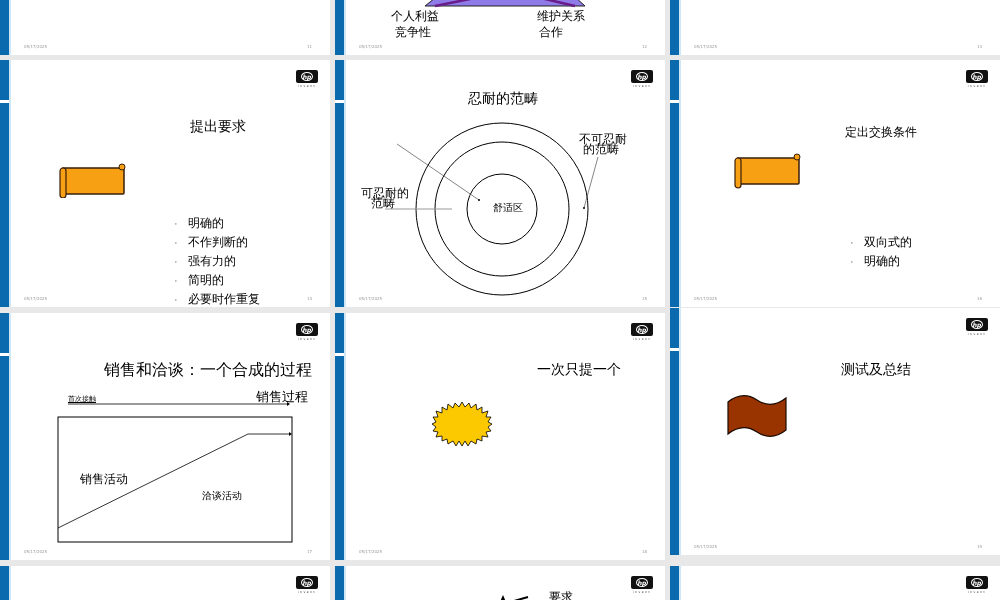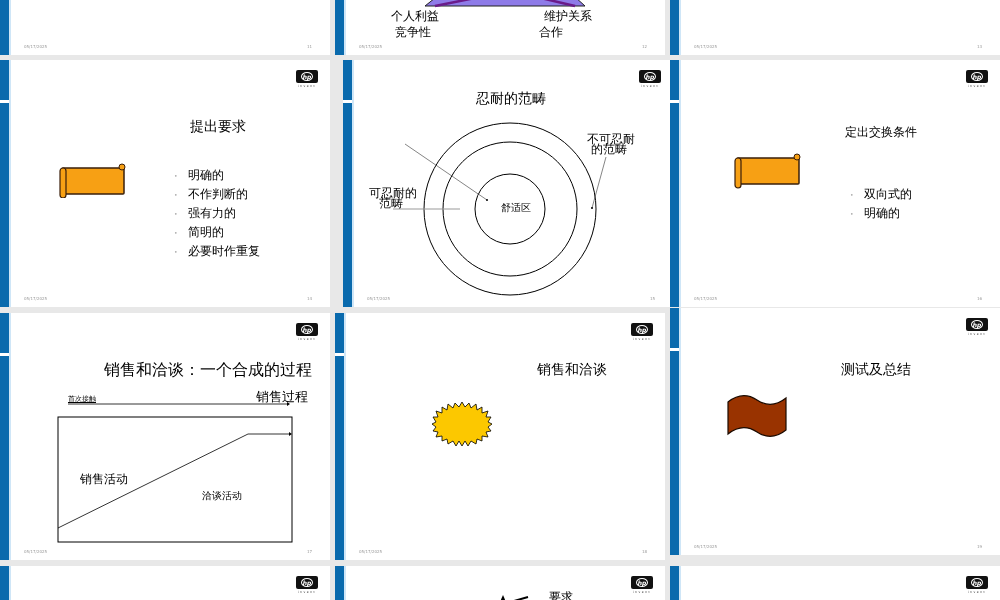--- a/index.html
+++ b/index.html
@@ -10,21 +10,21 @@
   .slide .bar-bot { position: absolute; left: 0; top: 43px; width: 9px; bottom: 0; background: #0a6aad; }
   .slide .edge { position: absolute; left: 9px; top: 0; width: 2px; bottom: 0; background: #cfe6f7; }
   .slide .date { position: absolute; left: 24px; bottom: 6px; font-size: 4px; color: #999; }
   .slide .num { position: absolute; right: 18px; bottom: 6px; font-size: 4px; color: #999; }
   .hp { position: absolute; right: 12px; top: 10px; width: 22px; height: 20px; }
   .hp .box { width: 22px; height: 13px; background: #111; border-radius: 2px; position: relative; }
   .hp .box span { position: absolute; left: 5px; top: 2px; width: 12px; height: 9px; border: 1px solid #fff; border-radius: 50%; color: #fff; font-size: 6px; font-style: italic; font-weight: bold; line-height: 7px; text-align: center; }
   .hp .inv { font-size: 3px; color: #333; letter-spacing: 1.5px; text-align: center; margin-top: 1px; }
   .title { position: absolute; font-size: 14px; color: #000; white-space: nowrap; }
   .title.sm { font-size: 12px; }
-  .bullets { position: absolute; list-style: none; }
+  .bullets { position: absolute; list-style: none; margin-top: 48px; }
   .bullets li { font-size: 12px; line-height: 19px; color: #000; white-space: nowrap; position: relative; padding-left: 14px; }
   .bullets li::before { content: "•"; position: absolute; left: 0; top: 0; font-size: 6px; color: #aaa; }
   .lbl { position: absolute; font-size: 12px; color: #000; white-space: nowrap; line-height: 10px; text-align: center; }
   svg { position: absolute; }
 </style>
 </head>
 <body>
 
 <div class="grid">
 
@@ -38,21 +38,21 @@
   <div class="slide" style="left:335px;top:-192px;">
     <div class="bar-top" style="top:0;height:247px"></div>
     <div class="edge"></div>
     <svg style="left:80px;top:170px" width="180" height="32">
       <polygon points="10,28 170,28 95,-40" fill="#8e7be8" stroke="#222" stroke-width="1"></polygon>
       <line x1="20" y1="28" x2="90" y2="14" stroke="#6a1b8a" stroke-width="2.5"></line>
       <line x1="160" y1="28" x2="100" y2="14" stroke="#6a1b8a" stroke-width="2.5"></line>
     </svg>
     <span class="lbl" style="left:56px;top:203px">个人利益</span>
     <span class="lbl" style="left:60px;top:219px">竞争性</span>
-    <span class="lbl" style="left:209px;top:203px">维护关系</span>
+    <span class="lbl" style="left:202px;top:203px">维护关系</span>
     <span class="lbl" style="left:204px;top:219px">合作</span>
     <span class="date">05/17/2025</span>
     <span class="num">12</span>
   </div>
 
   <div class="slide" style="left:670px;top:-192px;">
     <div class="bar-top" style="top:0;height:247px"></div>
     <div class="edge"></div>
     <span class="date">05/17/2025</span>
     <span class="num">13</span>
@@ -78,21 +78,21 @@
       <li>明确的</li>
       <li>不作判断的</li>
       <li>强有力的</li>
       <li>简明的</li>
       <li>必要时作重复</li>
     </ul>
     <span class="date">05/17/2025</span>
     <span class="num">14</span>
   </div>
 
-  <div class="slide" style="left:335px;top:60px;margin-left:8px;">
+  <div class="slide" style="left:335px;top:60px;">
     <div class="bar-top"></div>
     <div class="bar-bot"></div>
     <div class="edge"></div>
     <div class="hp">
         <div class="box">
           <span>hp</span>
         </div>
         <div class="inv">invent</div>
       </div>
     <div class="title" style="left:133px;top:30px">忍耐的范畴</div>
@@ -169,21 +169,21 @@
   <div class="slide" style="left:335px;top:313px;">
     <div class="bar-top"></div>
     <div class="bar-bot"></div>
     <div class="edge"></div>
     <div class="hp">
         <div class="box">
           <span>hp</span>
         </div>
         <div class="inv">invent</div>
       </div>
-    <div class="title" style="left:202px;top:48px">销售和洽谈</div>
+    <div class="title" style="left:202px;top:48px">一次只提一个</div>
     <svg style="left:97px;top:88px" width="60" height="46">
       <polygon points="30,1 33,6 37,2 39,7 44,3 45,9 50,6 50,12 56,10 54,16 59,16 56,21 60,23 56,26 59,30 54,31 56,36 50,35 50,40 45,38 44,43 39,40 36,45 33,40 30,45 27,40 24,45 21,40 16,43 15,38 10,40 10,35 4,36 6,31 1,30 4,26 0,23 4,21 1,16 6,16 4,10 10,12 10,6 15,9 16,3 21,7 23,2 27,6" fill="#fcc800" stroke="#000" stroke-width="0.8"></polygon>
     </svg>
     <span class="date">05/17/2025</span>
     <span class="num">18</span>
   </div>
 
   <div class="slide" style="left:670px;top:308px;">
     <div class="bar-top"></div>
     <div class="bar-bot"></div>

